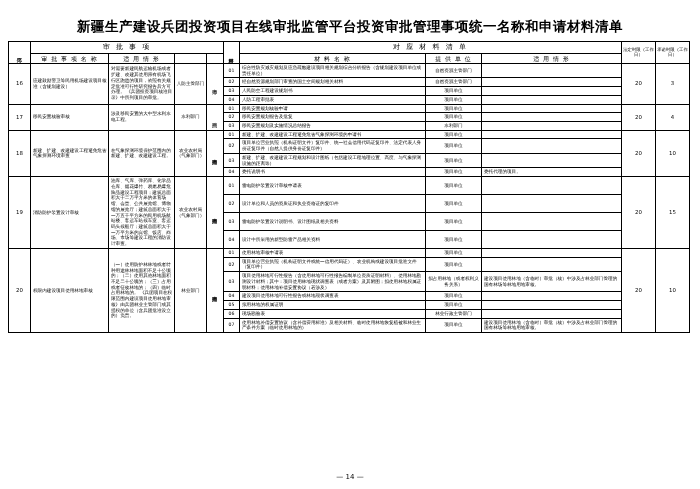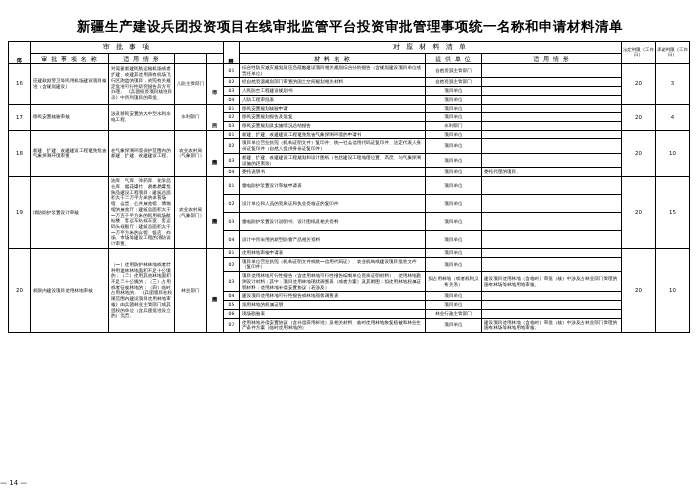--- a/index.html
+++ b/index.html
@@ -49,21 +49,22 @@
     text-orientation:upright;
     letter-spacing:0px;
     margin:0 auto;
     font-size:5.2px;
   }
   .left{text-align:left;padding-left:2px;padding-right:1px;line-height:1.25;}
   .nowrapnum{font-size:5.4px;}
   .small{font-size:4.4px;}
   .footer{
     position:absolute;
-    left:0;right:0;bottom:2px;
+    left:0;right:0;bottom:8px;
+    text-align:center;
     font-size:7px;
   }
   col.c-seq{width:22px}
   col.c-name{width:78px}
   col.c-apply{width:66px}
   col.c-dept{width:32px}
   col.c-level{width:17px}
   col.c-mseq{width:16px}
   col.c-mname{width:186px}
   col.c-unit{width:56px}

